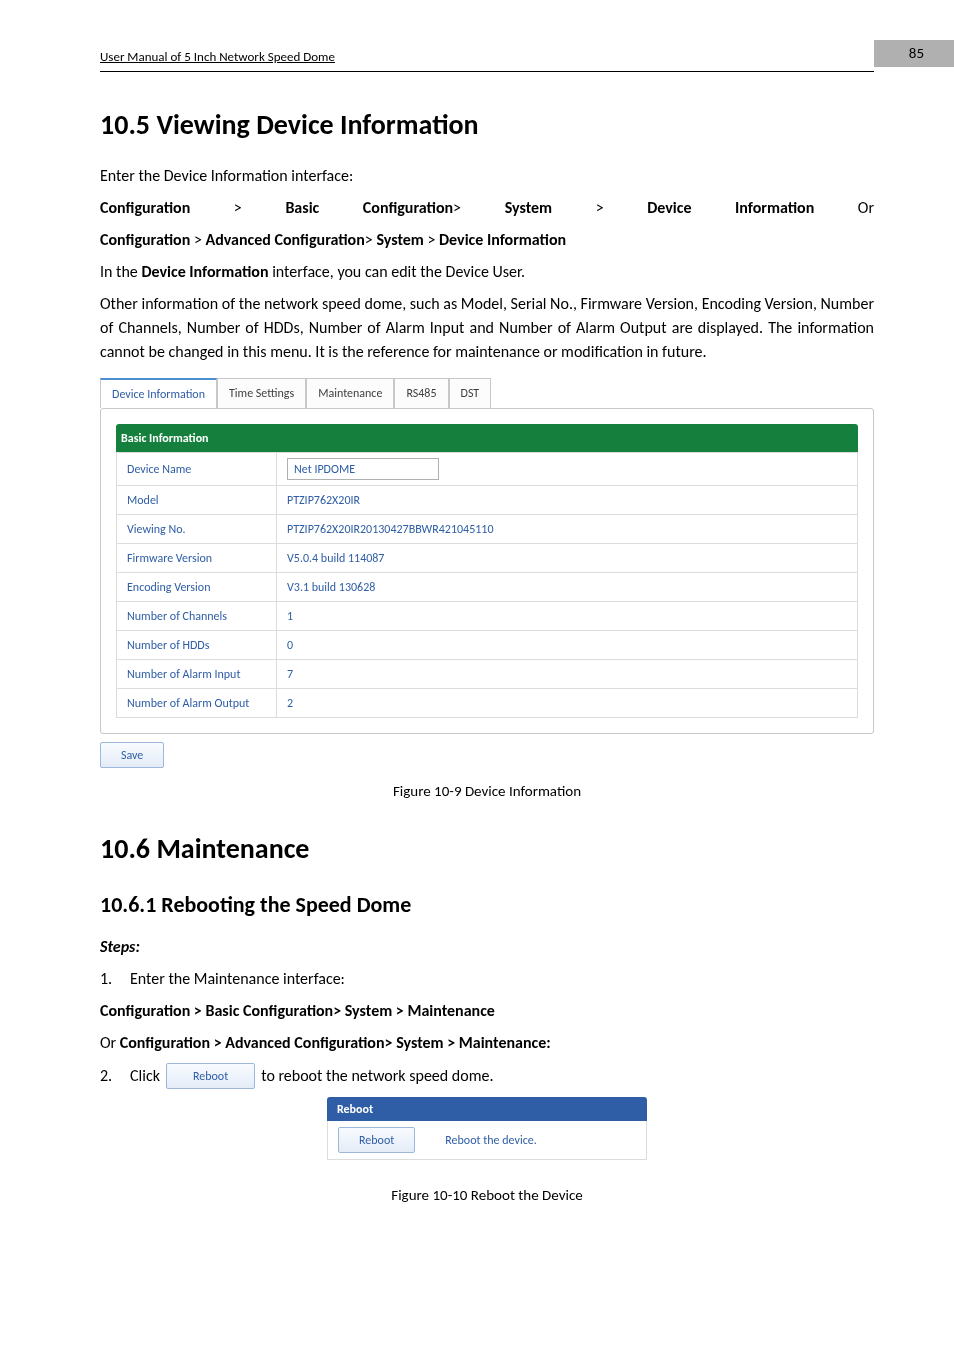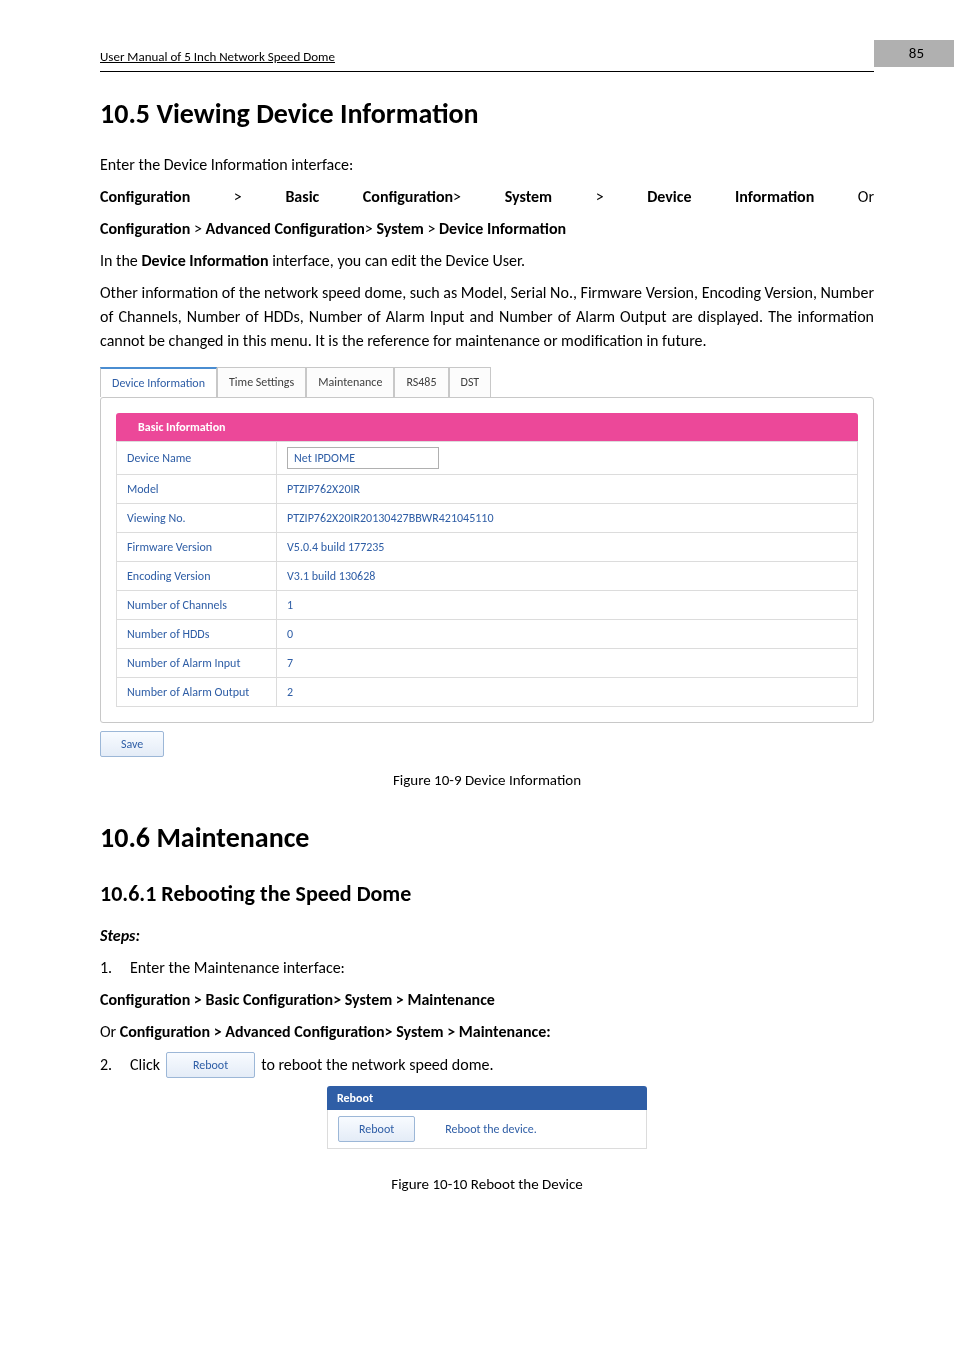--- a/index.html
+++ b/index.html
@@ -12,21 +12,21 @@
     padding: 40px 80px 40px 100px;
     font-size: 16px;
     line-height: 1.5;
   }
   .header-bar {
     display: flex;
     justify-content: space-between;
     align-items: flex-end;
     border-bottom: 1px solid #000;
     padding-bottom: 4px;
-    margin-bottom: 21px;
+    margin-bottom: 32px;
   }
   .header-title {
     font-size: 13px;
     text-decoration: underline;
     color: #000;
   }
   .page-number-box {
     background: #b0b0b0;
     color: #000;
     padding: 2px 30px 2px 35px;
@@ -61,24 +61,24 @@
     color: #2f5ea6;
     border-top: 2px solid #4a8dd1;
   }
   .panel {
     border: 1px solid #c8c8c8;
     border-radius: 3px;
     padding: 15px;
     font-size: 12px;
   }
   .bi-header {
-    background: #ec4899;
+    background: #15803d;
     color: #fff;
     font-weight: bold;
-    padding: 5px 22px;
+    padding: 5px 5px;
     font-size: 12px;
     border-top-left-radius: 3px;
     border-top-right-radius: 3px;
   }
   table.info {
     width: 100%;
     border-collapse: collapse;
     font-size: 12px;
   }
   table.info td {
@@ -209,21 +209,21 @@
     <tr>
       <td class="label-cell">Model</td>
       <td>PTZIP762X20IR</td>
     </tr>
     <tr>
       <td class="label-cell">Viewing No.</td>
       <td>PTZIP762X20IR20130427BBWR421045110</td>
     </tr>
     <tr>
       <td class="label-cell">Firmware Version</td>
-      <td>V5.0.4 build 177235</td>
+      <td>V5.0.4 build 114087</td>
     </tr>
     <tr>
       <td class="label-cell">Encoding Version</td>
       <td>V3.1 build 130628</td>
     </tr>
     <tr>
       <td class="label-cell">Number of Channels</td>
       <td>1</td>
     </tr>
     <tr>

